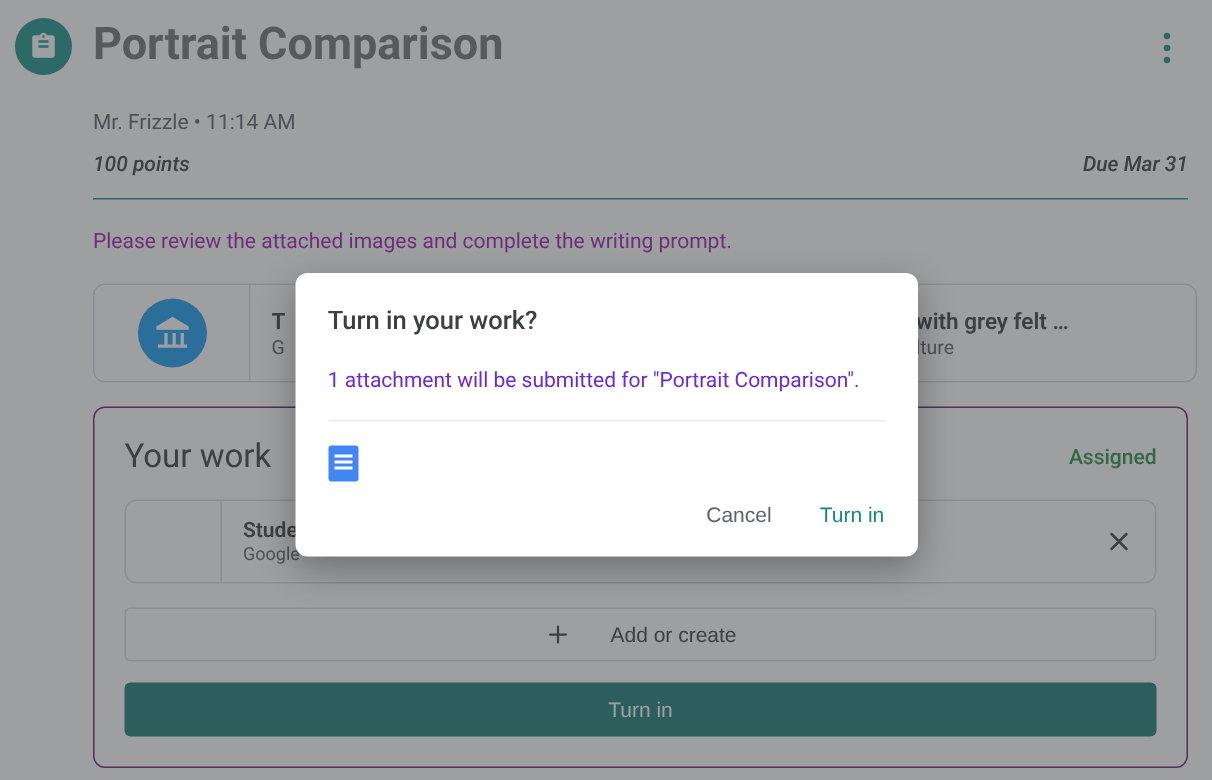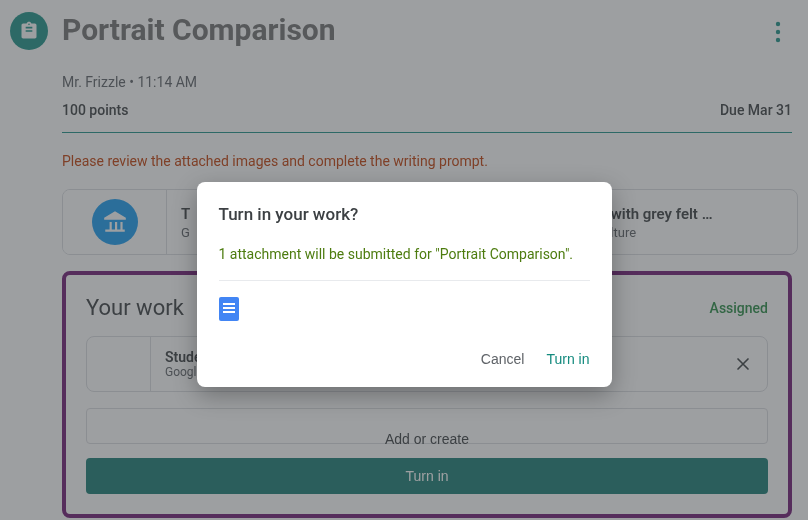--- a/index.html
+++ b/index.html
@@ -50,25 +50,26 @@
 .meta-row {
   display: flex;
   justify-content: space-between;
   margin: 12px 0 0 52px;
   font-size: 14px;
   color: #3c4043;
   font-weight: 500;
   padding-bottom: 14px;
   border-bottom: 1px solid #1e9388;
   margin-right: 6px;
+  font-style: italic;
 }
 .description {
   margin: 20px 0 0 52px;
   font-size: 14px;
-  color: #c2410c;
+  color: #a21caf;
 }
 .attachments-row {
   margin: 20px 0 0 52px;
   display: flex;
   gap: 14px;
 }
 .attachment-card {
   border: 1px solid #dadce0;
   border-radius: 8px;
   display: flex;
@@ -105,21 +106,21 @@
   overflow: hidden;
   text-overflow: ellipsis;
 }
 .attachment-source {
   font-size: 13px;
   color: #5f6368;
   margin-top: 2px;
 }
 .work-card {
   margin: 16px 0 0 52px;
-  border: 4px solid #701a75;
+  border: 1px solid #701a75;
   border-radius: 8px;
   padding: 20px;
   margin-right: 6px;
 }
 .work-header {
   display: flex;
   justify-content: space-between;
   align-items: center;
 }
 .work-title {
@@ -170,21 +171,20 @@
   width: 100%;
   height: 36px;
   border: 1px solid #dadce0;
   border-radius: 4px;
   background: #fff;
   color: #3c4043;
   font-size: 14px;
   display: flex; align-items: center; justify-content: center;
   gap: 26px;
   cursor: pointer;
-  flex-direction: column;
 }
 .add-btn svg { width: 18px; height: 18px; stroke: #3c4043; }
 .turnin-btn {
   margin-top: 14px;
   width: 100%;
   height: 36px;
   border: none;
   border-radius: 4px;
   background: #1a7d74;
   color: #fff;
@@ -207,21 +207,21 @@
   box-shadow: 0 8px 24px rgba(0,0,0,.3);
   padding: 22px 22px 14px;
 }
 .modal-title {
   font-size: 17px;
   color: #3c4043;
   font-weight: 500;
 }
 .modal-body {
   font-size: 14px;
-  color: #4d7c0f;
+  color: #6d28d9;
   margin-top: 22px;
   padding-bottom: 18px;
   border-bottom: 1px solid #e8eaed;
 }
 .modal-file {
   display: flex;
   align-items: center;
   gap: 12px;
   margin-top: 16px;
 }
@@ -240,22 +240,22 @@
   background: #fff;
   box-shadow: 0 4px 0 #fff, 0 8px 0 #fff;
 }
 .modal-filename {
   font-size: 14px;
   color: #3c4043;
 }
 .modal-actions {
   display: flex;
   justify-content: flex-end;
-  gap: 22px;
-  margin-top: 24px;
+  gap: 32px;
+  margin-top: 8px;
 }
 .modal-cancel {
   background: none; border: none;
   color: #5f6368;
   font-size: 14px;
   cursor: pointer;
   padding: 6px 0;
 }
 .modal-submit {
   background: none; border: none;

